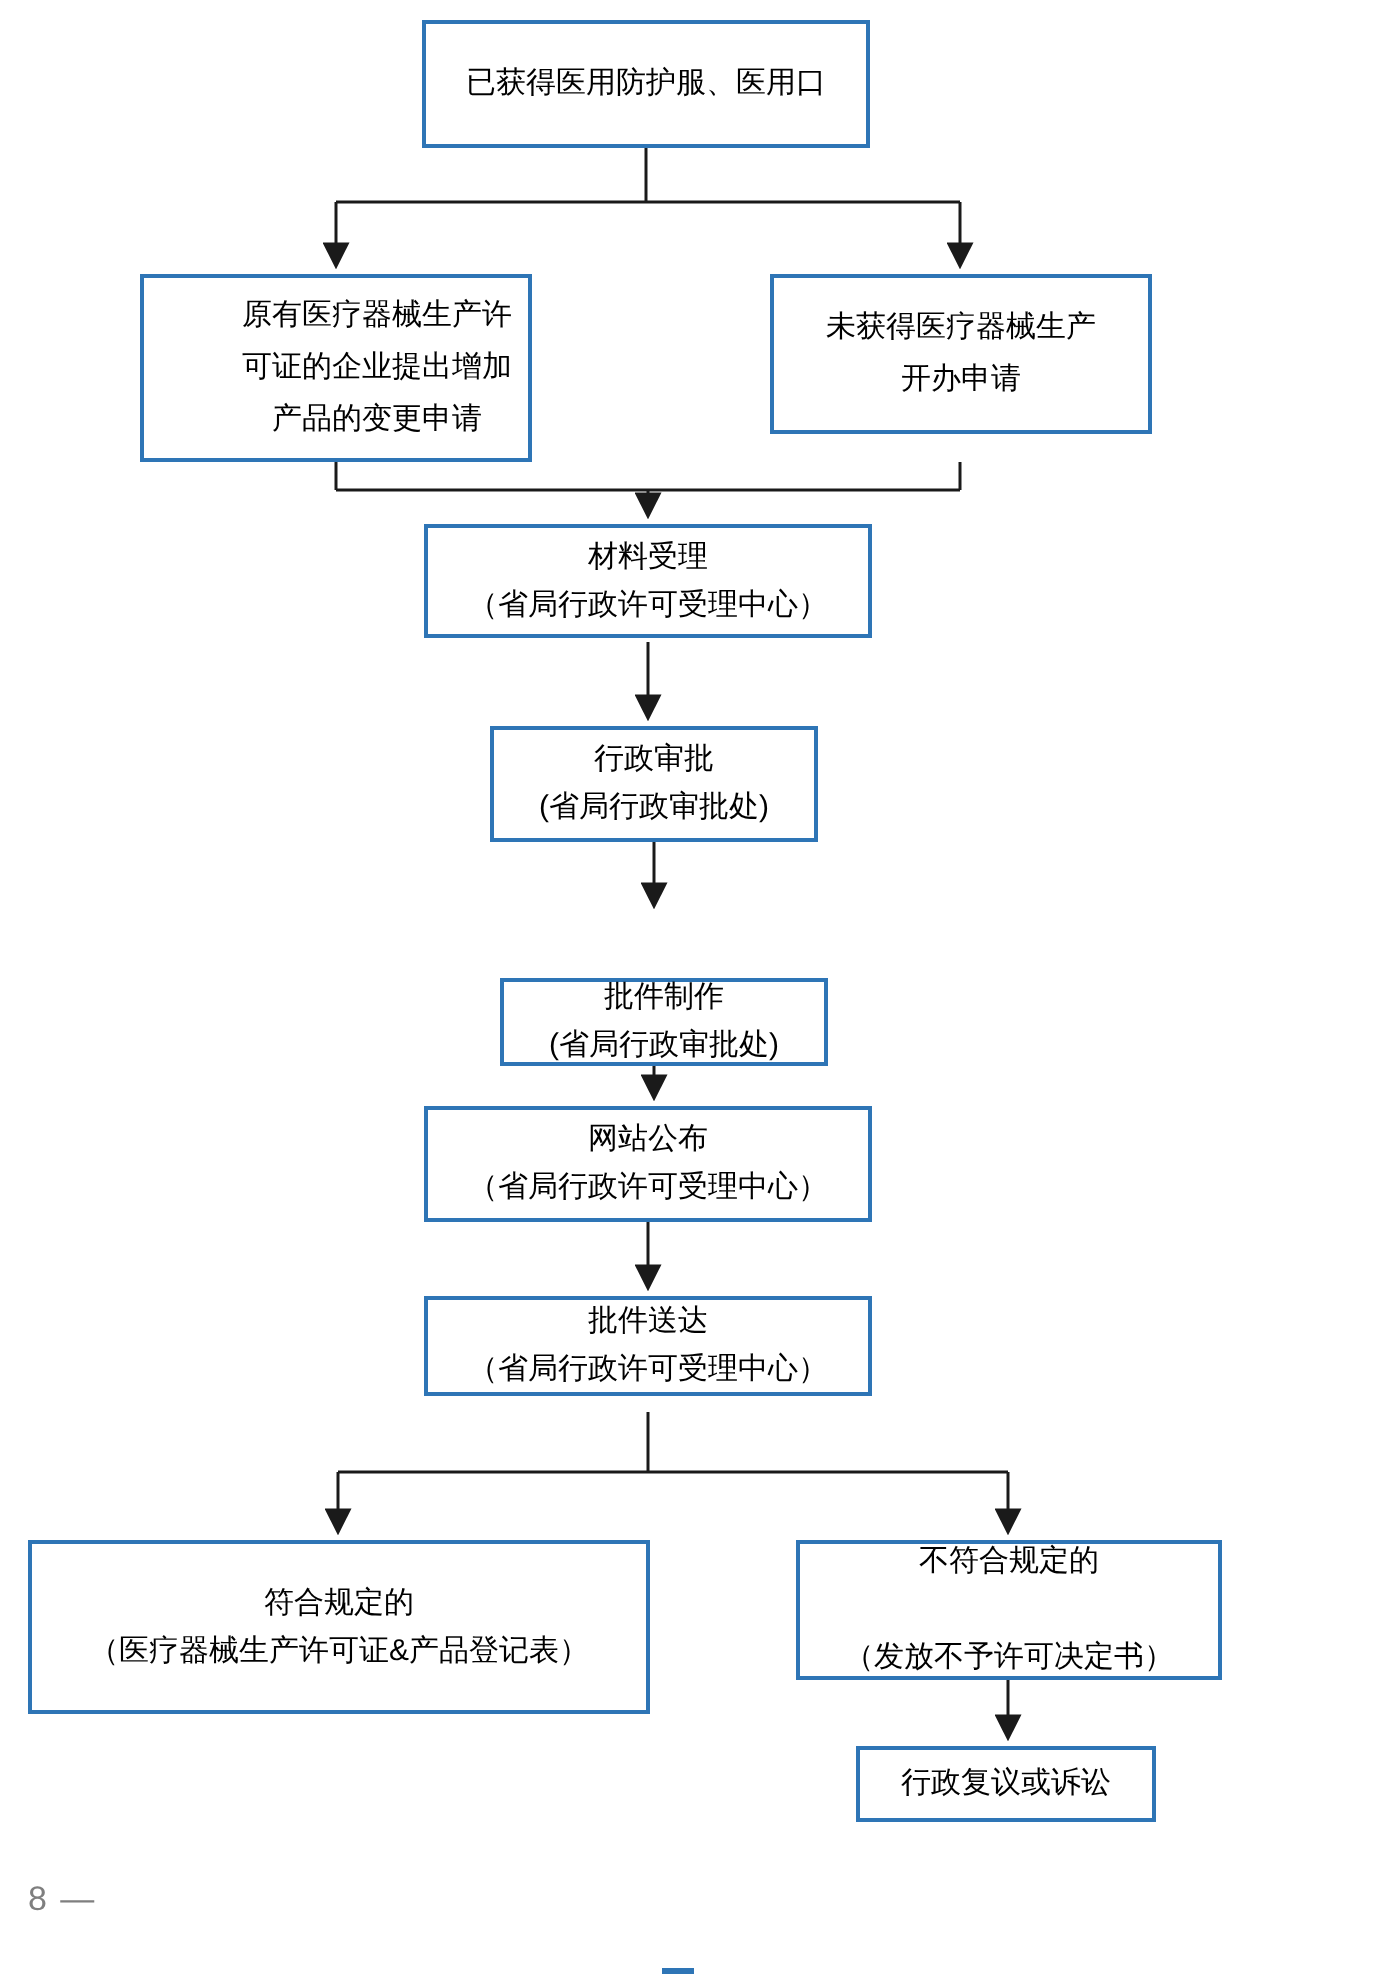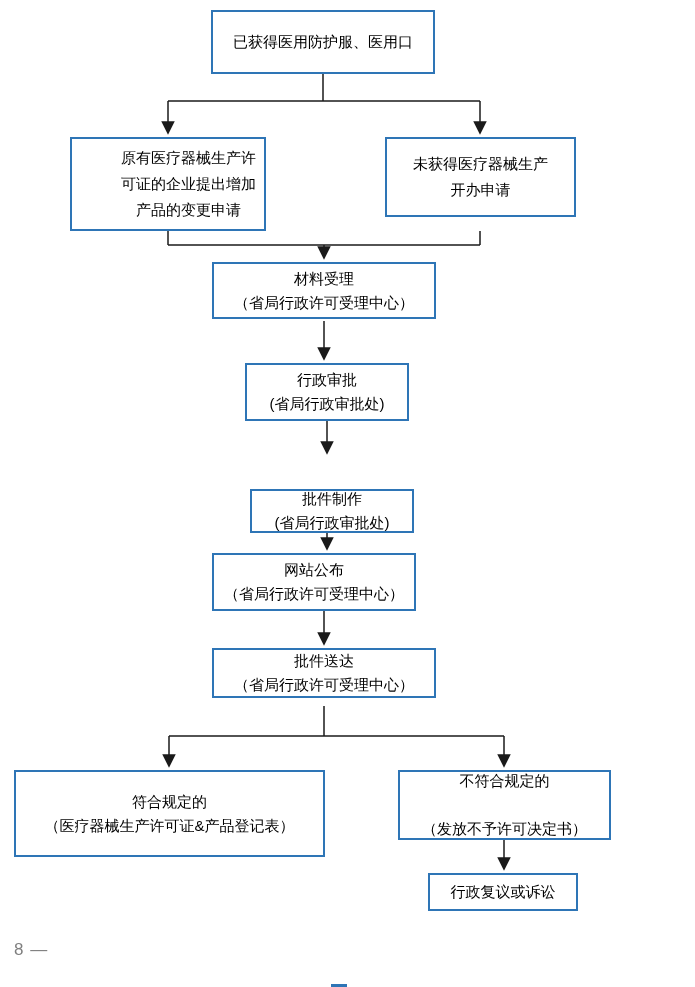--- a/index.html
+++ b/index.html
@@ -40,21 +40,21 @@
     z-index: 2;
   }
   .box.tall { line-height: 26px; }
 
   #b1  { left: 211px; top: 10px;  width: 224px; height: 64px; }
   #b2  { left: 70px;  top: 137px; width: 196px; height: 94px; padding-left: 45px; }
   #b3  { left: 385px; top: 137px; width: 191px; height: 80px; }
   #b4  { left: 212px; top: 262px; width: 224px; height: 57px; }
   #b5  { left: 245px; top: 363px; width: 164px; height: 58px; }
   #b6  { left: 250px; top: 457px; width: 164px; height: 44px; margin-top: 32px; }
-  #b7  { left: 212px; top: 553px; width: 204px; height: 58px; }
+  #b7  { left: 212px; top: 553px; width: 224px; height: 58px; }
   #b8  { left: 212px; top: 648px; width: 224px; height: 50px; }
   #b9  { left: 14px;  top: 770px; width: 311px; height: 87px; }
   #b10 { left: 398px; top: 770px; width: 213px; height: 70px; gap: 24px; }
   #b11 { left: 428px; top: 873px; width: 150px; height: 38px; }
 
   .page-footer {
     position: absolute;
     left: 14px;
     top: 940px;
     font-size: 17px;

